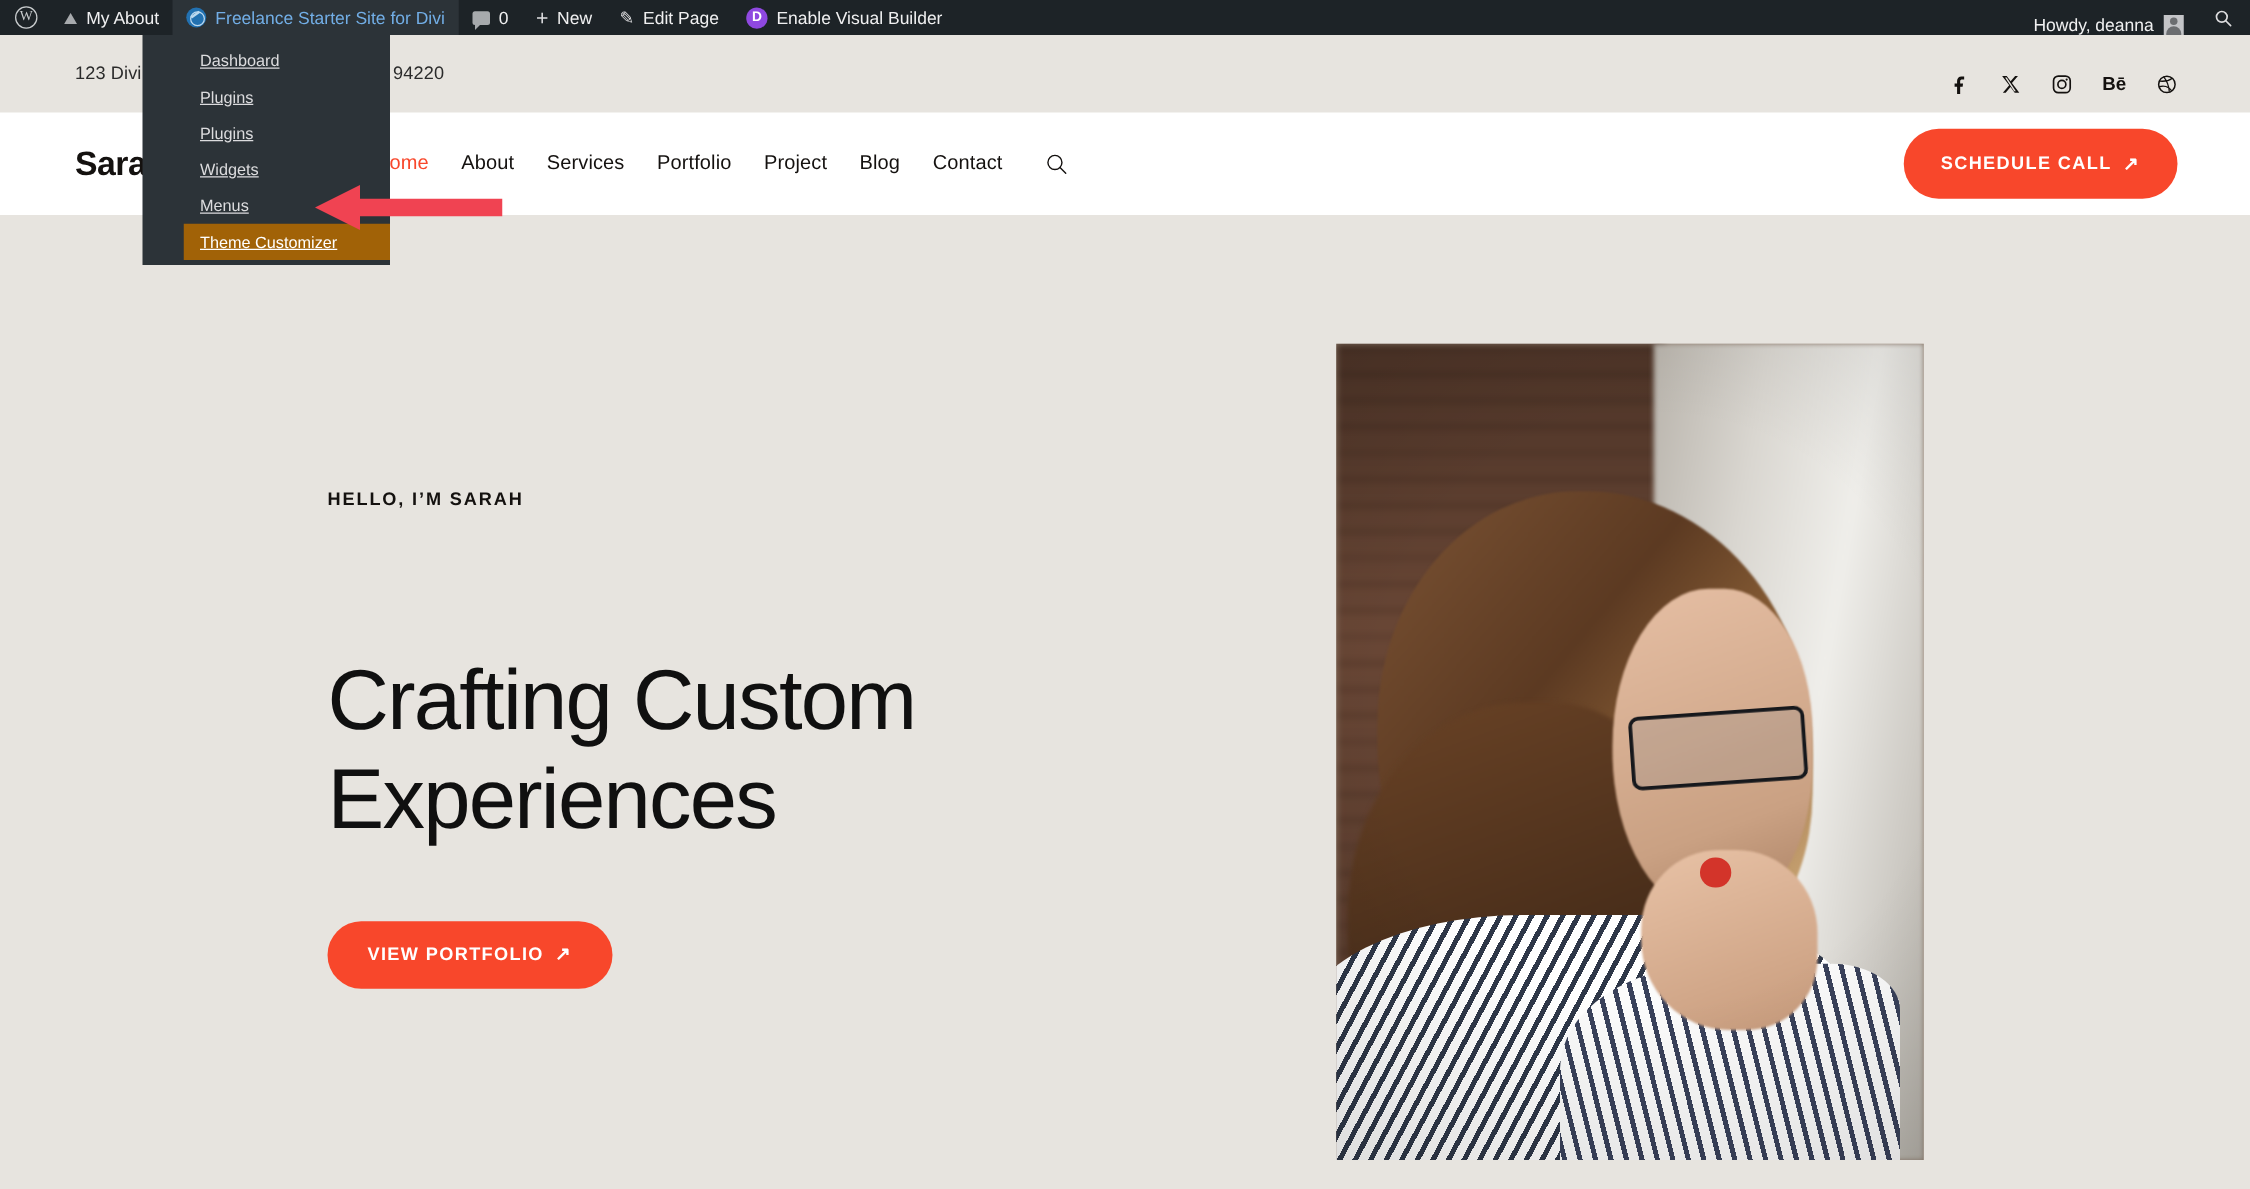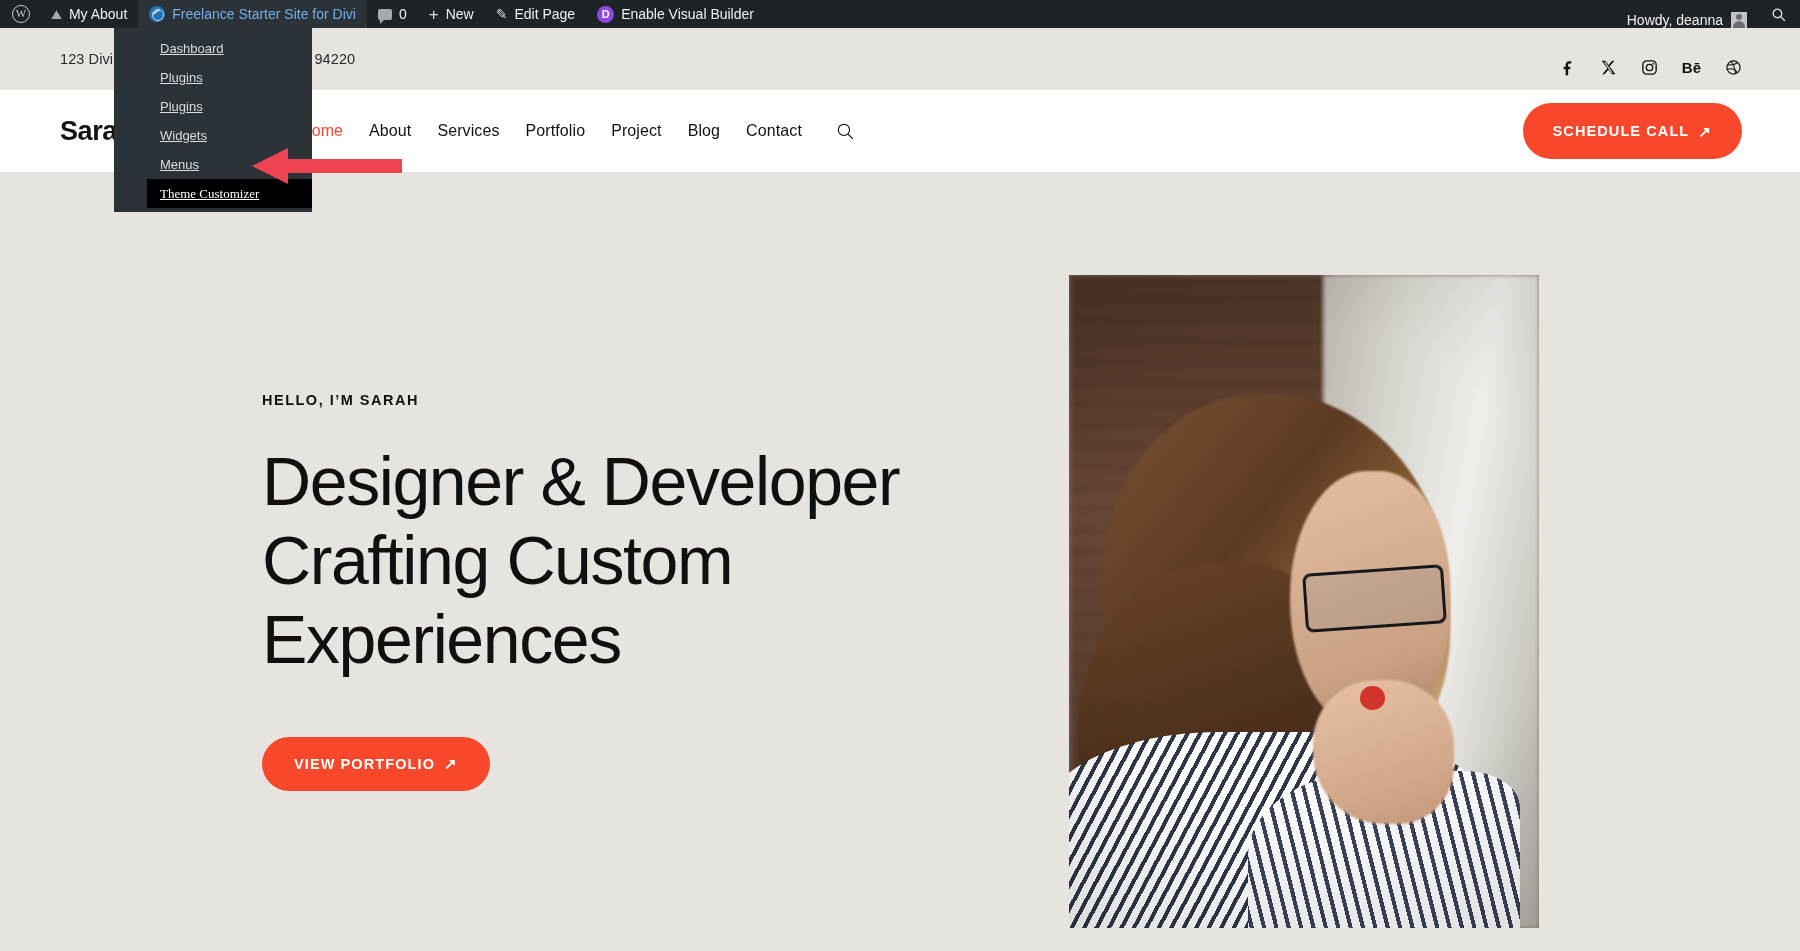--- a/index.html
+++ b/index.html
@@ -94,21 +94,21 @@
   }
   .dd-item {
     display: block;
     padding: 6px 12px 6px 13px;
     font-size: 13px;
     color: #dcdcde;
     line-height: 17px;
     white-space: nowrap;
     margin-left: 33px;
   }
-  .dd-item.hl { background: #000000; color: #ffffff; font-family: Liberation Serif, serif; }
+  .dd-item.hl { background: #a16207; color: #ffffff; }
 
   
   #annotation-arrow { position:absolute; left:252px; top:148px; z-index: 70; }
 
   
   #topbar {
     position: absolute; left: 0; top: 28px;
     width: 1800px; height: 62px;
     background: #e7e4df;
     display: flex; align-items: center;
@@ -370,21 +370,21 @@
     <span>SCHEDULE CALL</span>
     <span class="arrow-ne">↗</span>
   </button>
 </div>
 
 <section id="hero">
   <div class="hero-inner">
     <div class="hero-copy">
       <div class="eyebrow">HELLO, I’M SARAH</div>
       <h1 class="hero-title">
-        <span>Designer &amp; Developer</span><br>
+        <br>
         <span>Crafting Custom</span><br>
         <span>Experiences</span>
       </h1>
       <button class="btn-portfolio">
         <span>VIEW PORTFOLIO</span>
         <span class="arrow-ne">↗</span>
       </button>
     </div>
 
     <div class="hero-photo">

